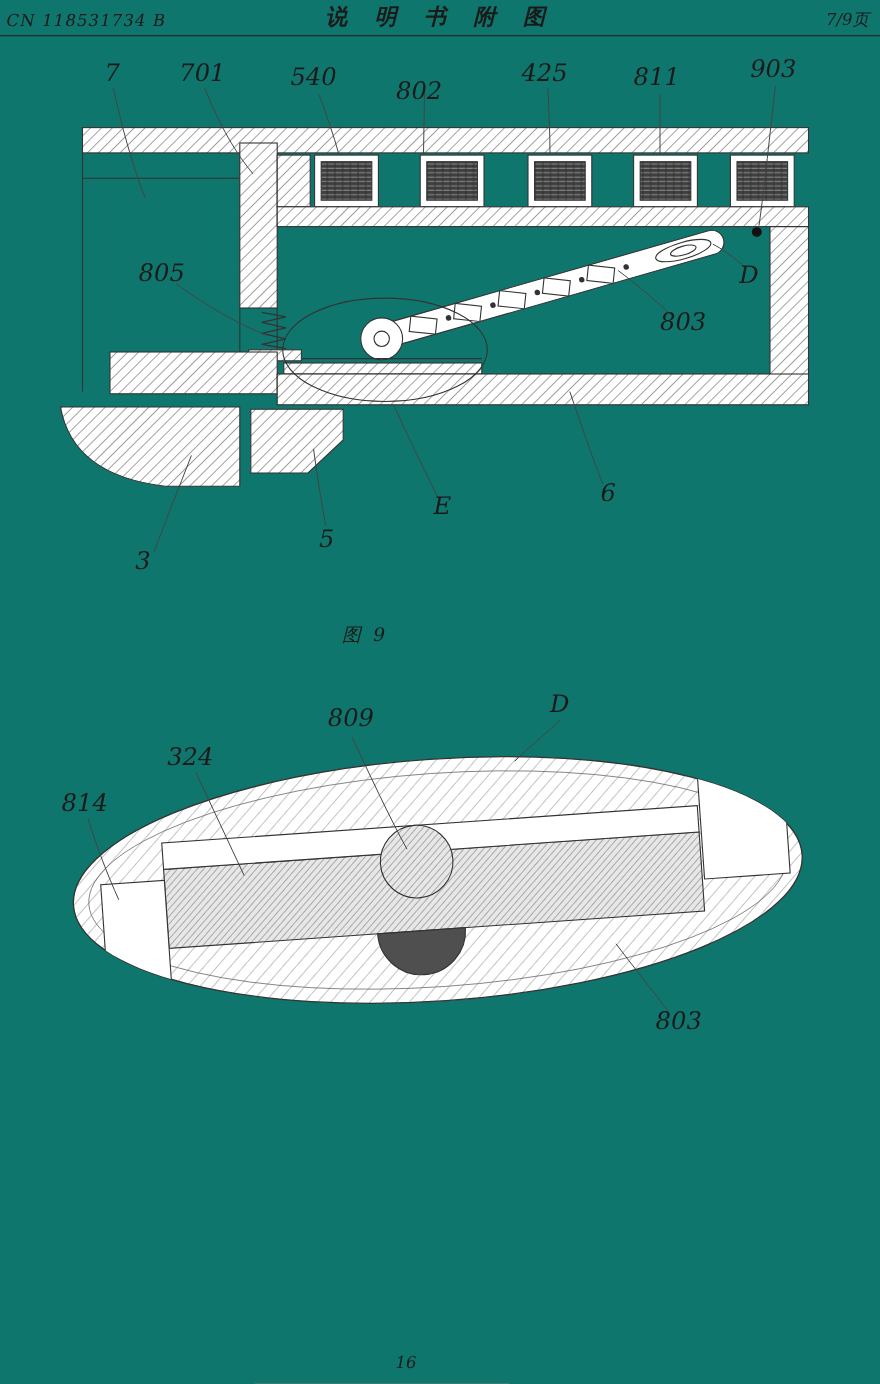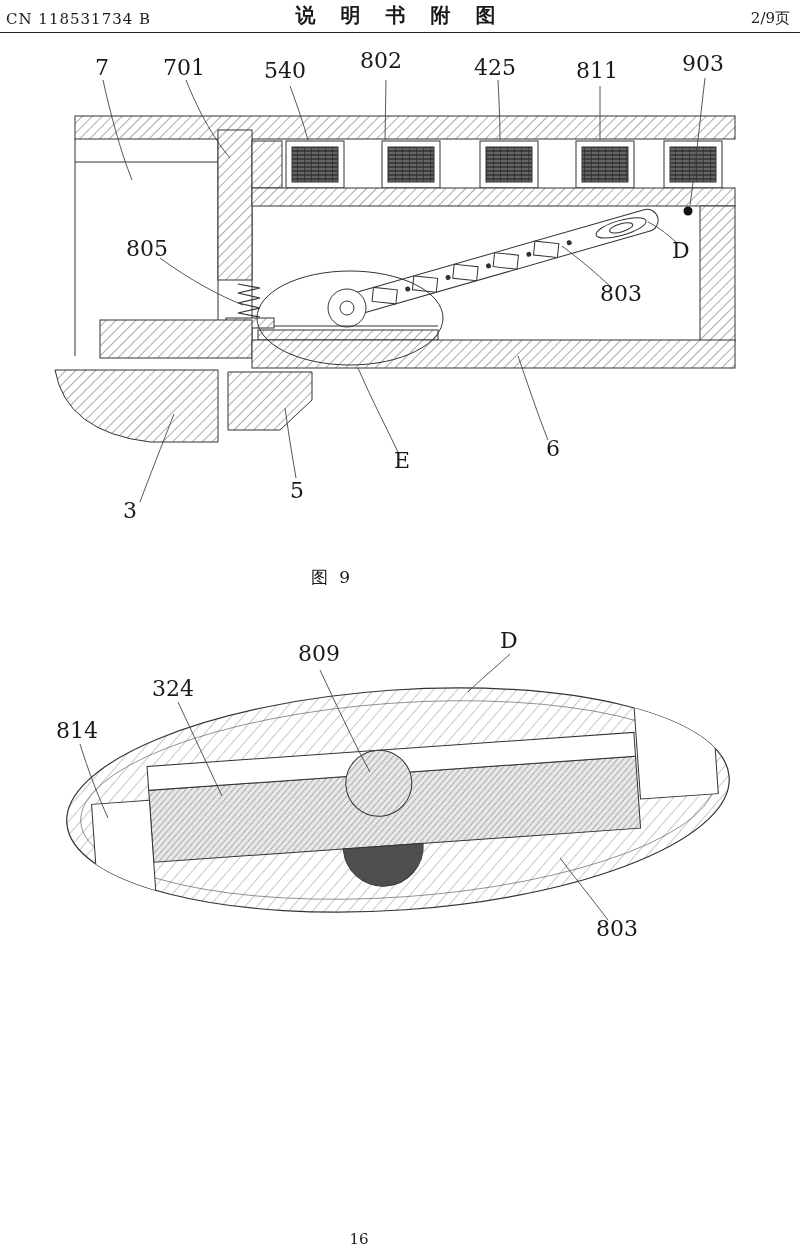--- a/index.html
+++ b/index.html
@@ -1,23 +1,24 @@
 <!DOCTYPE html>
 <html><head>
 <meta charset="utf-8">
 <style>
   html,body{margin:0;padding:0;background:#888;}
   #page{
     position:relative;
     width:800px;height:1258px;
-    background:#ffffff;
+    background:#0f766e;
     font-family:"DejaVu Serif","Liberation Serif",serif;
     color:#1a1a1a;
     overflow:hidden;
     margin:0 auto;
+    font-style:italic;
   }
   .hdr{
     position:absolute;top:0;left:0;right:0;height:32px;
     border-bottom:1.6px solid #222;
   }
   .hdr .pn{
     position:absolute;left:6px;bottom:4px;
     font-size:15px;letter-spacing:1px;
   }
   .hdr .title{
@@ -32,34 +33,34 @@
   .lbl{
     position:absolute;font-size:22px;line-height:1;
     font-family:"DejaVu Serif","Liberation Serif",serif;
     white-space:nowrap;
   }
   .caption{
     position:absolute;left:0;width:664px;text-align:center;
     font-size:17px;letter-spacing:3px;
   }
   .footer{
-    position:absolute;left:0;width:664px;text-align:center;
+    position:absolute;left:10px;width:664px;text-align:center;
     font-size:15px;
     padding-left:27px;
   }
 </style>
 </head>
 <body>
 
 <div id="page">
 
   <div class="hdr">
     <span class="pn">CN 118531734 B</span>
     <span class="title">说 明 书 附 图</span>
-    <span class="pg">2/9页</span>
+    <span class="pg">7/9页</span>
   </div>
 
   <svg class="art" width="800" height="1258" viewBox="0 0 800 1258">
     <defs>
       <pattern id="h1" width="7" height="7" patternUnits="userSpaceOnUse" patternTransform="rotate(45)">
         <rect width="7" height="7" fill="#fff"></rect>
         <line x1="0" y1="0" x2="0" y2="7" stroke="#555" stroke-width="1"></line>
       </pattern>
       <pattern id="h2" width="4.5" height="4.5" patternUnits="userSpaceOnUse" patternTransform="rotate(45)">
         <rect width="4.5" height="4.5" fill="#e7e7e7"></rect>
@@ -186,21 +187,21 @@
         <path d="M178,702 C192,732 208,766 222,796"></path>
         <path d="M80,744 C88,770 98,796 108,818"></path>
         <path d="M608,920 C593,900 575,878 560,858"></path>
       </g>
     </g>
   </svg>
 
   <div class="lbl" style="left:95px;top:57px">7</div>
   <div class="lbl" style="left:163px;top:57px">701</div>
   <div class="lbl" style="left:264px;top:60px">540</div>
-  <div class="lbl" style="left:360px;top:50px">802</div>
+  <div class="lbl" style="left:360px;top:73px">802</div>
   <div class="lbl" style="left:474px;top:57px">425</div>
   <div class="lbl" style="left:576px;top:60px">811</div>
   <div class="lbl" style="left:682px;top:53px">903</div>
   <div class="lbl" style="left:126px;top:238px">805</div>
   <div class="lbl" style="left:672px;top:240px">D</div>
   <div class="lbl" style="left:600px;top:283px">803</div>
   <div class="lbl" style="left:394px;top:450px">E</div>
   <div class="lbl" style="left:546px;top:438px">6</div>
   <div class="lbl" style="left:290px;top:480px">5</div>
   <div class="lbl" style="left:123px;top:500px">3</div>

